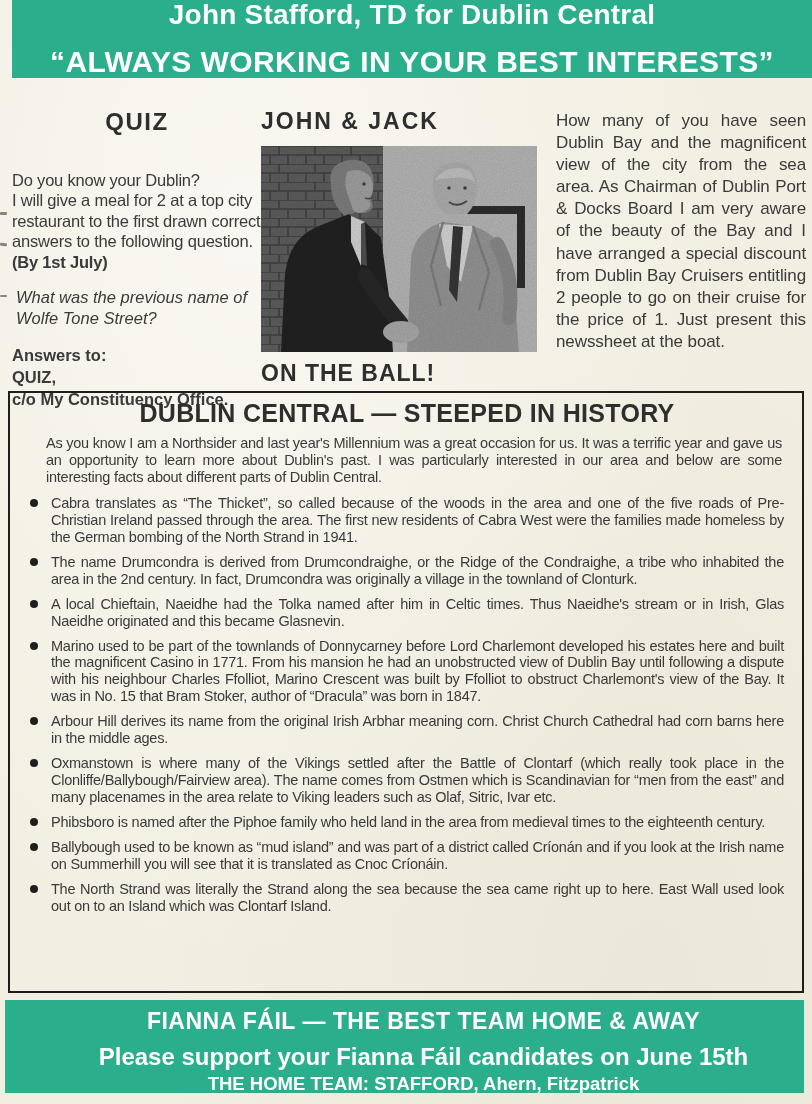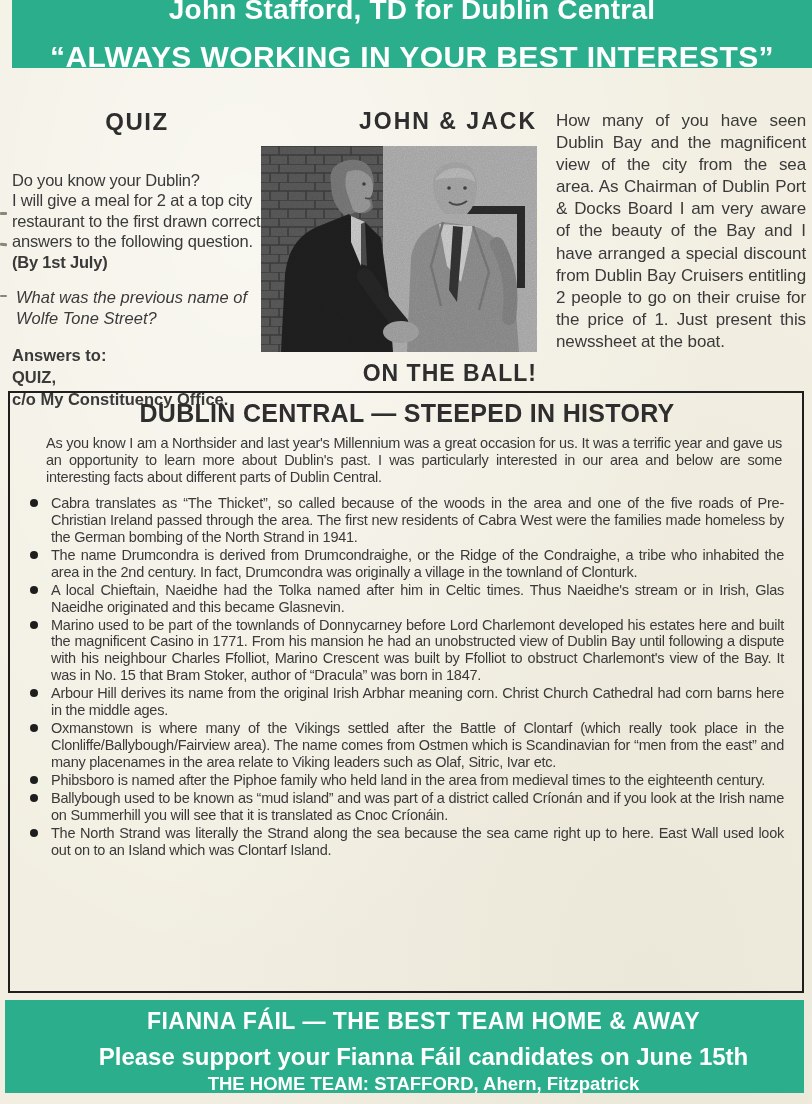--- a/index.html
+++ b/index.html
@@ -6,50 +6,50 @@
   .page{
     position:relative;width:812px;height:1104px;overflow:hidden;
     background:var(--paper,#f2efe2);
     background-image:radial-gradient(ellipse at 30% 20%, rgba(255,255,255,.5), rgba(0,0,0,0) 60%),
                      radial-gradient(ellipse at 80% 90%, rgba(120,110,80,.06), rgba(0,0,0,0) 55%);
     font-family:"Liberation Sans","DejaVu Sans",sans-serif;
     color:var(--ink,#3a3a3a);
   }
   
   .top-banner{
-    position:absolute;top:0;left:12px;right:0;height:68px;
+    position:absolute;top:0;left:12px;right:0;height:78px;
     background:var(--green,#2bae8b);
     color:var(--banner-text,#fff);
     display:flex;flex-direction:column;justify-content:center;align-items:center;gap:14px;
     text-align:center;
   }
   .banner-line1{font-size:28px;font-weight:bold;letter-spacing:.2px;}
   .banner-line2{font-size:30px;font-weight:bold;letter-spacing:.4px;}
   
   .quiz{position:absolute;left:12px;top:108px;width:250px;}
   .quiz-title{font-size:24px;font-weight:bold;text-align:center;letter-spacing:1.5px;margin:0 0 34px;color:#2e2e2e;}
   .quiz-body{font-size:16.5px;line-height:1.24;letter-spacing:-0.2px;margin:0 0 15px;}
   .quiz-question{font-size:16.5px;font-style:italic;line-height:1.28;margin:0 4px 16px;}
   .quiz-answers{font-size:16.5px;font-weight:bold;line-height:1.32;margin:0;}
-  .photo-col{position:absolute;left:261px;top:108px;width:276px;text-align:right;}
+  .photo-col{position:absolute;left:261px;top:108px;width:276px;text-align:left;}
   .photo-title{font-size:23px;font-weight:bold;letter-spacing:2px;margin:0 0 11px;color:#2e2e2e;}
   .photo-frame{width:276px;height:206px;overflow:hidden;filter:grayscale(100%) contrast(.98);}
   .photo-caption{font-size:23px;font-weight:bold;letter-spacing:1px;margin:8px 0 0;color:#2e2e2e;}
   .bay-col{
     position:absolute;left:556px;top:110px;width:250px;
     font-size:17px;line-height:1.3;letter-spacing:-0.1px;text-align:justify;
   }
   
   .history-box{
     position:absolute;left:8px;top:391px;width:796px;height:602px;box-sizing:border-box;
     border:2px solid #1e1e1e;padding:5px 18px 20px 20px;
   }
   .history-title{font-size:25px;font-weight:bold;text-align:center;letter-spacing:.3px;margin:1px 0 7px;color:#2e2e2e;}
   .history-intro{font-size:14.5px;line-height:1.17;letter-spacing:-0.25px;text-align:justify;margin:0 0 9px;padding:0 2px 0 16px;}
-  .history-list{list-style:none;margin:0;padding:0;display:flex;flex-direction:column;gap:1px;}
+  .history-list{list-style:none;margin:0;padding:0;display:flex;flex-direction:column;gap:8px;}
   .history-item{display:flex;gap:13px;font-size:14.5px;line-height:1.17;letter-spacing:-0.25px;text-align:justify;}
   .bullet-dot{flex:0 0 auto;width:8px;height:8px;border-radius:50%;background:#1e1e1e;margin-top:4px;}
   
   .bottom-banner{
     position:absolute;left:5px;right:8px;top:1000px;height:93px;
     background:var(--green,#2bae8b);color:var(--banner-text,#fff);
     text-align:center;font-weight:bold;overflow:hidden;padding-left:38px;
   }
   .footer-line1{font-size:23px;margin-top:8px;letter-spacing:.5px;}
   .footer-line2{font-size:24px;margin-top:8px;}

